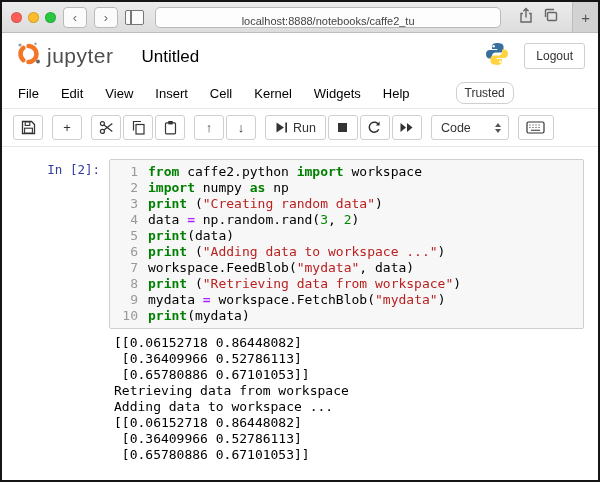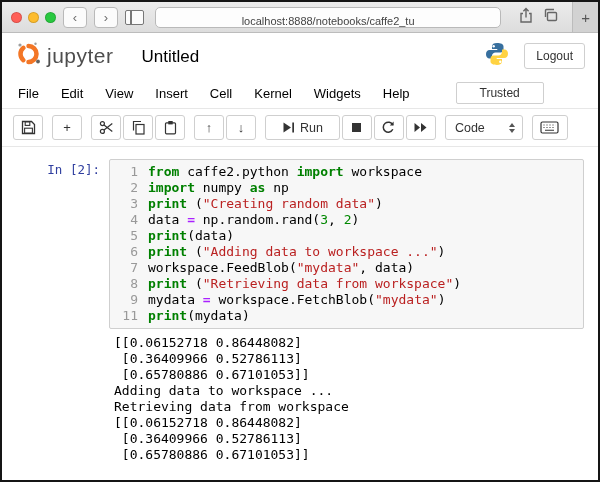--- a/index.html
+++ b/index.html
@@ -48,42 +48,42 @@
   }
 
   
   .menubar {
     height:30px; display:flex; align-items:center; padding:0 14px 0 16px;
     border-bottom:1px solid #e7e7e7; font-size:13px; color:#000;gap:35px;
   }
   .menu-item { padding:0 11px; }
   .menu-item:first-child { padding-left:0; }
   .trusted {
-    margin-left:auto; border:1px solid #cfcfcf; border-radius:2px;
-    font-size:12px; color:#333; padding:3px 23px; background:#fff;
+    margin-left:auto; border:1px solid #cfcfcf; border-radius:8px;
+    font-size:12px; color:#333; padding:3px 8px; background:#fff;
   }
   .mdiv { width:1px; height:16px; background:#cfcfcf; margin:0 9px; }
   .kernel-name { font-size:13px; color:#000; margin-right:6px; }
   .kernel-dot {
     width:11px; height:11px; border:2px solid #767676; border-radius:50%;
   }
 
   
   .toolbar {
     height:37px; display:flex; align-items:center; padding:0 11px;
     border-bottom:1px solid #e7e7e7;
   }
   .grp { display:flex; gap:2px; margin-right:9px; }
   .tbtn {
     min-width:30px; height:25px; border:1px solid #cfcfcf; border-radius:3px;
     background:#fff; display:flex; align-items:center; justify-content:center;
     color:#333; font-size:13px; box-sizing:border-box;
   }
   .tbtn svg { display:block; }
-  .runbtn { padding:0 16px; gap:5px; font-size:12.5px; }
+  .runbtn { padding:0 9px; gap:5px; font-size:12.5px; }
   .cellsel {
     height:25px; border:1px solid #cfcfcf; border-radius:3px; background:#fff;
     display:flex; align-items:center; padding:0 7px 0 9px; gap:24px;
     font-size:12.5px; color:#333; margin-right:9px; box-sizing:border-box;
   }
   .sel-arrows { display:flex; flex-direction:column; gap:2px; }
   .tri-up { width:0; height:0; border-left:3.5px solid transparent; border-right:3.5px solid transparent; border-bottom:4px solid #555; }
   .tri-down { width:0; height:0; border-left:3.5px solid transparent; border-right:3.5px solid transparent; border-top:4px solid #555; }
 
   
@@ -279,30 +279,30 @@
         <div class="gutter" id="gutter">
             <div>1</div>
             <div>2</div>
             <div>3</div>
             <div>4</div>
             <div>5</div>
             <div>6</div>
             <div>7</div>
             <div>8</div>
             <div>9</div>
-            <div>11</div>
+            <div>10</div>
           </div>
         <div class="codelines" id="code-lines"><div><span class="tok-kw">from</span><span class="tok-plain"> caffe2.python </span><span class="tok-kw">import</span><span class="tok-plain"> workspace</span></div><div><span class="tok-kw">import</span><span class="tok-plain"> numpy </span><span class="tok-kw">as</span><span class="tok-plain"> np</span></div><div><span class="tok-kw">print</span><span class="tok-plain"> (</span><span class="tok-str">"Creating random data"</span><span class="tok-plain">)</span></div><div><span class="tok-plain">data </span><span class="tok-op">=</span><span class="tok-plain"> np.random.rand(</span><span class="tok-num">3</span><span class="tok-plain">, </span><span class="tok-num">2</span><span class="tok-plain">)</span></div><div><span class="tok-kw">print</span><span class="tok-plain">(data)</span></div><div><span class="tok-kw">print</span><span class="tok-plain"> (</span><span class="tok-str">"Adding data to workspace ..."</span><span class="tok-plain">)</span></div><div><span class="tok-plain">workspace.FeedBlob(</span><span class="tok-str">"mydata"</span><span class="tok-plain">, data)</span></div><div><span class="tok-kw">print</span><span class="tok-plain"> (</span><span class="tok-str">"Retrieving data from workspace"</span><span class="tok-plain">)</span></div><div><span class="tok-plain">mydata </span><span class="tok-op">=</span><span class="tok-plain"> workspace.FetchBlob(</span><span class="tok-str">"mydata"</span><span class="tok-plain">)</span></div><div><span class="tok-kw">print</span><span class="tok-plain">(mydata)</span></div></div>
       </div>
     </div>
     <div class="output" id="cell-output">
         <div>[[0.06152718 0.86448082]</div>
         <div> [0.36409966 0.52786113]</div>
         <div> [0.65780886 0.67101053]]</div>
+        <div>Retrieving data from workspace</div>
         <div>Adding data to workspace ...</div>
-        <div>Retrieving data from workspace</div>
         <div>[[0.06152718 0.86448082]</div>
         <div> [0.36409966 0.52786113]</div>
         <div> [0.65780886 0.67101053]]</div>
       </div>
   </div>
 
 </div>
 
 </body></html>

